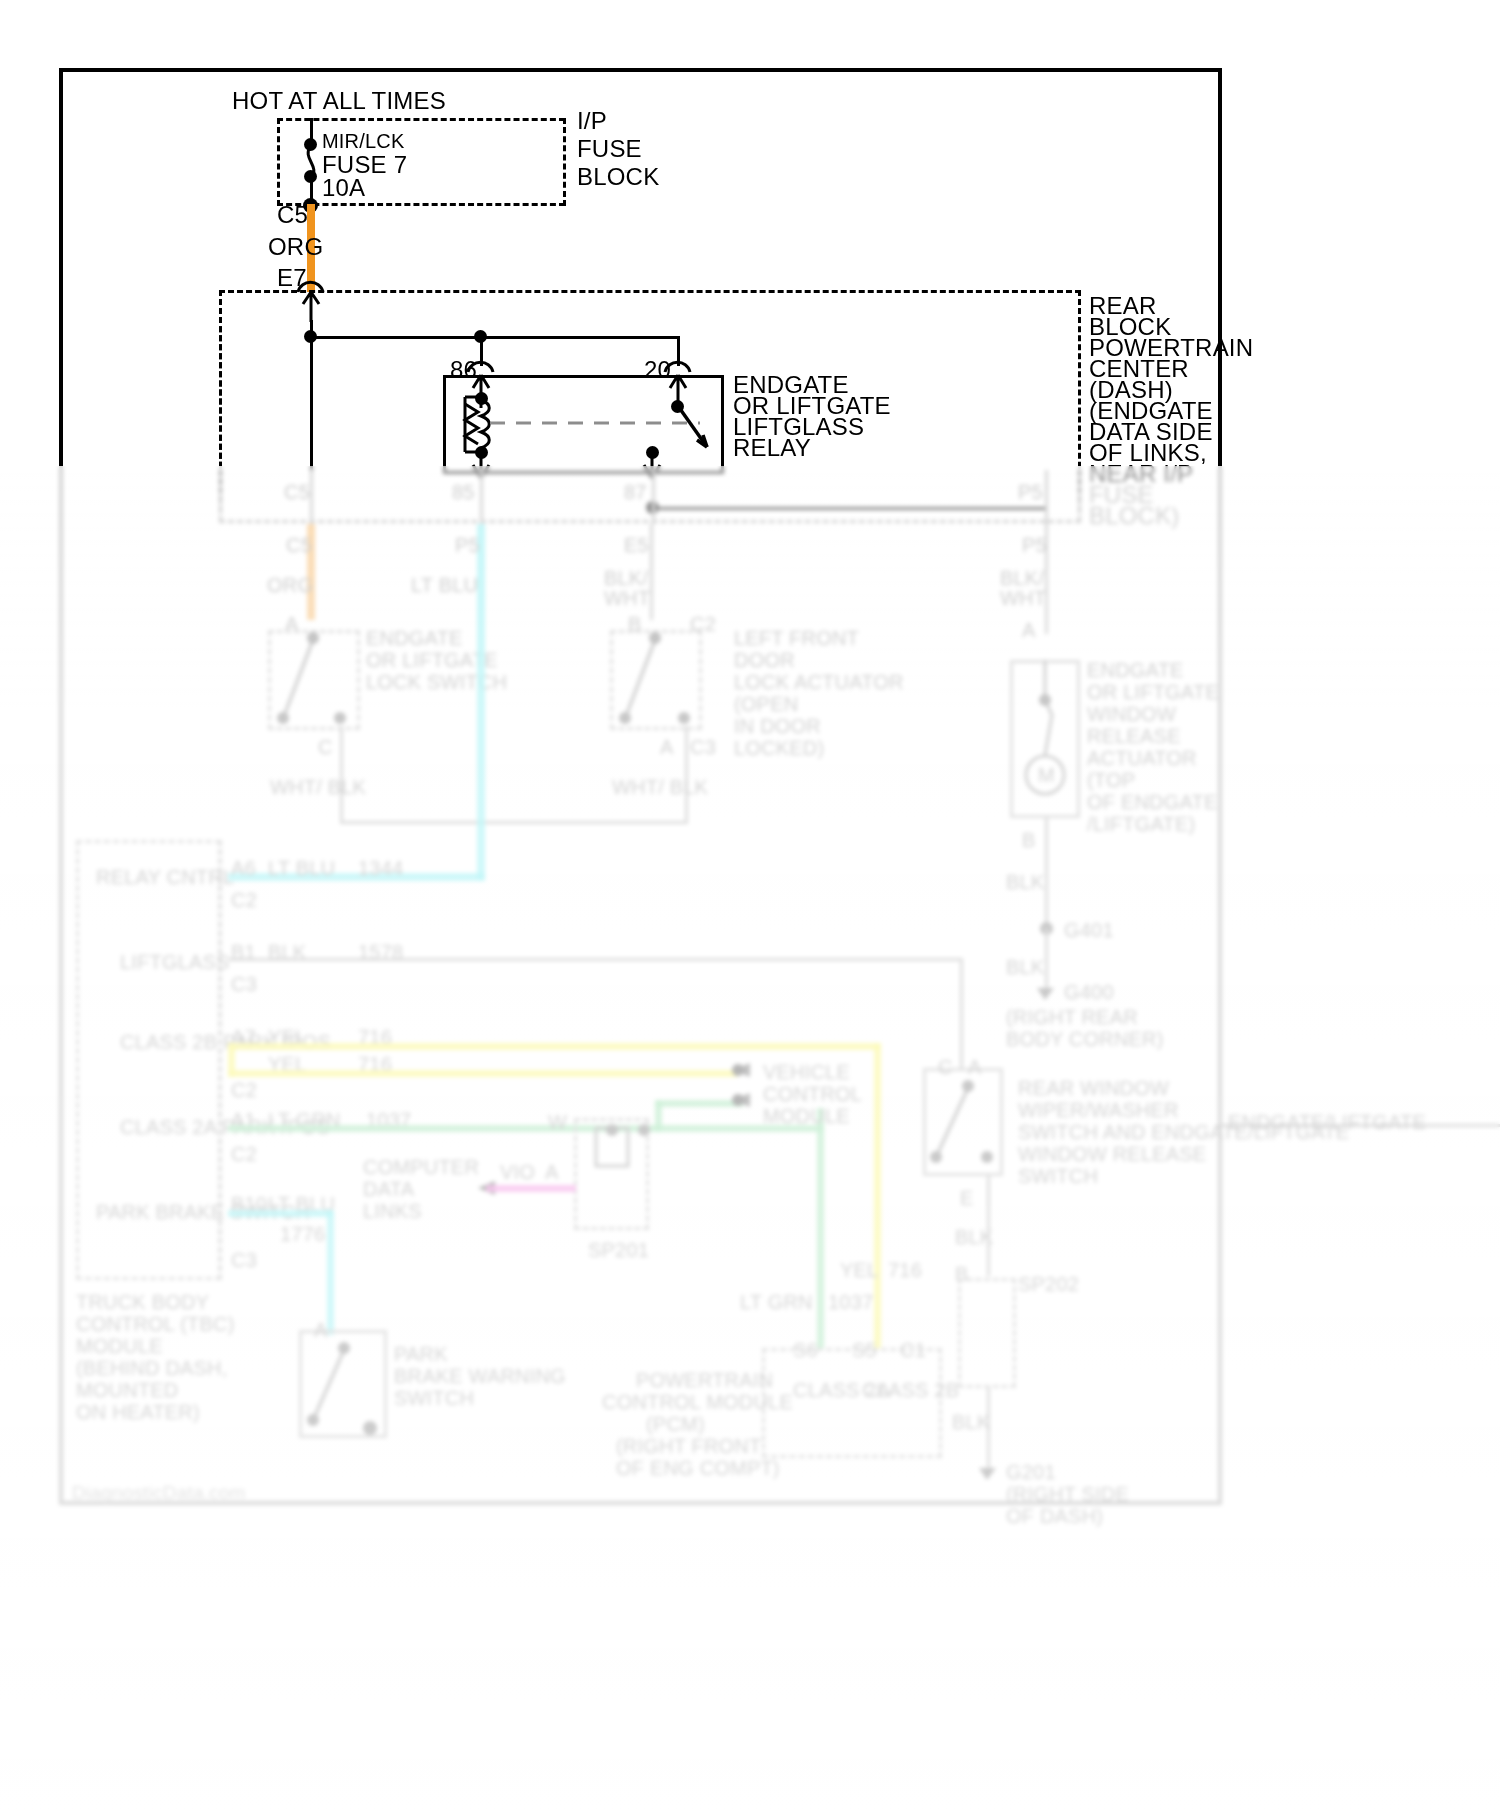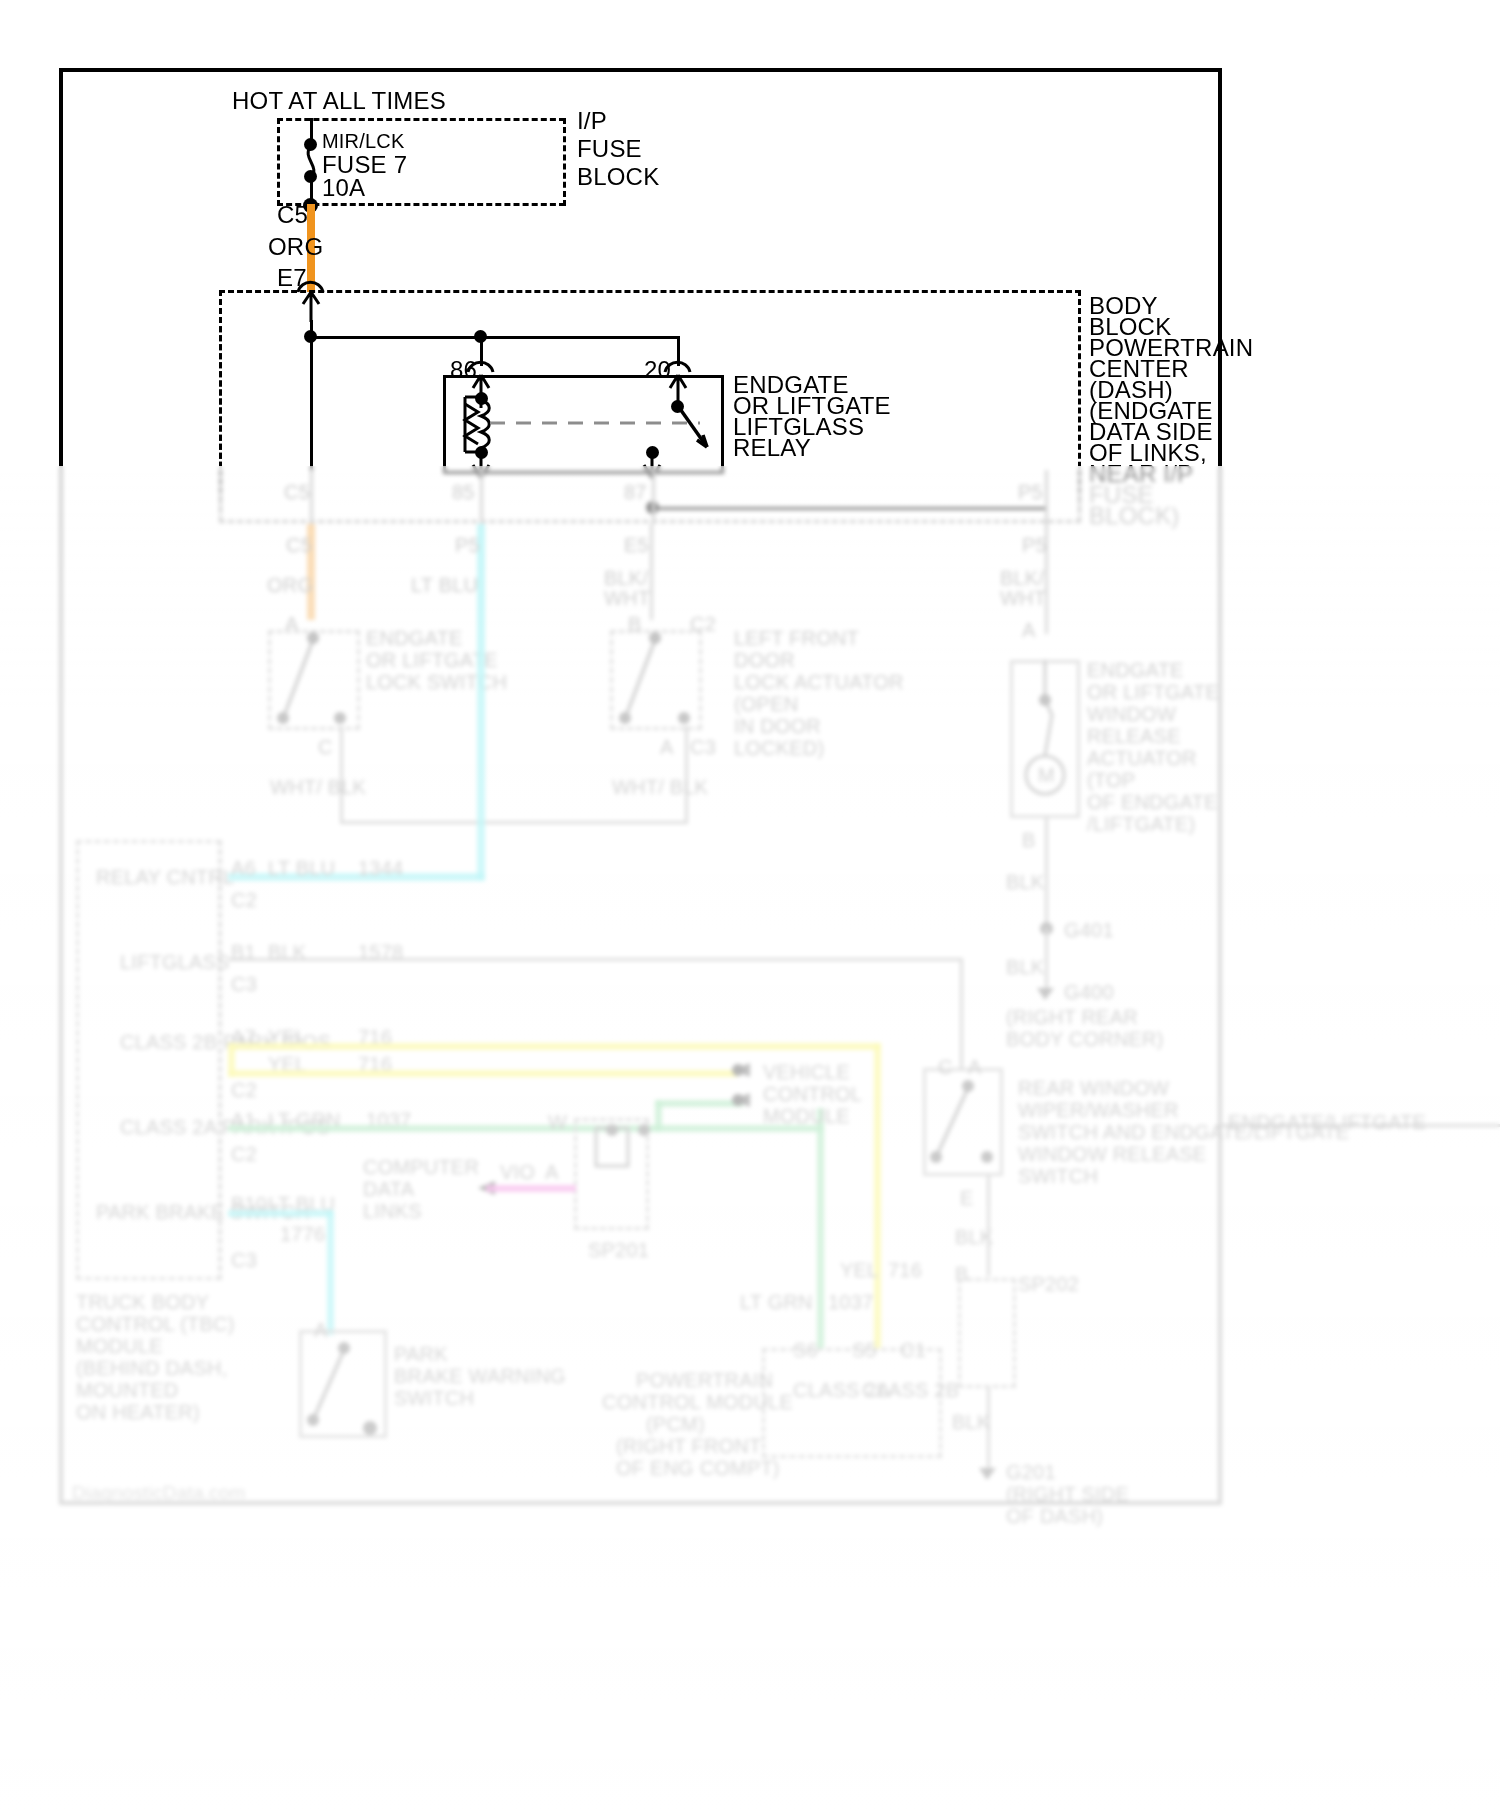--- a/index.html
+++ b/index.html
@@ -143,21 +143,21 @@
   <div class="lbl" style="left:277px; top:263px; font-size:24px;">E7</div>
 
   <div class="dash-box" style="left:219px; top:290px; width:862px; height:232px; border-right:none; border-bottom:none;"></div>
   <div style="position:absolute; left:1078px; top:290px; width:3px; height:232px; border-left:3px dashed #000;"></div>
 
   <svg class="overlay">
     <path d="M 298 292 C 301 279, 320 279, 323 292" stroke="#000" stroke-width="3" fill="none"></path>
     <path d="M 311 292 L 311 322 M 311 292 L 303 304 M 311 292 L 319 304" stroke="#000" stroke-width="3" fill="none"></path>
   </svg>
 
-  <div class="lbl" style="left:1089px; top:293px; font-size:24px; line-height:25.5px;">BODY</div>
+  <div class="lbl" style="left:1089px; top:293px; font-size:24px; line-height:25.5px;">REAR</div>
   <div class="lbl" style="left:1089px; top:314px; font-size:24px; line-height:25.5px;">BLOCK</div>
   <div class="lbl" style="left:1089px; top:335px; font-size:24px; line-height:25.5px;">POWERTRAIN</div>
   <div class="lbl" style="left:1089px; top:356px; font-size:24px; line-height:25.5px;">CENTER</div>
   <div class="lbl" style="left:1089px; top:377px; font-size:24px; line-height:25.5px;">(DASH)</div>
   <div class="lbl" style="left:1089px; top:398px; font-size:24px; line-height:25.5px;">(ENDGATE</div>
   <div class="lbl" style="left:1089px; top:419px; font-size:24px; line-height:25.5px;">DATA SIDE</div>
   <div class="lbl" style="left:1089px; top:440px; font-size:24px; line-height:25.5px;">OF LINKS,</div>
   <div class="lbl" style="left:1089px; top:461px; font-size:24px; line-height:25.5px;">NEAR I/P</div>
   <div class="lbl faded" style="left:1089px; top:482px; font-size:24px; line-height:25.5px; color:#9a9a9a;">FUSE</div>
   <div class="lbl faded" style="left:1089px; top:503px; font-size:24px; line-height:25.5px; color:#9a9a9a;">BLOCK)</div>

